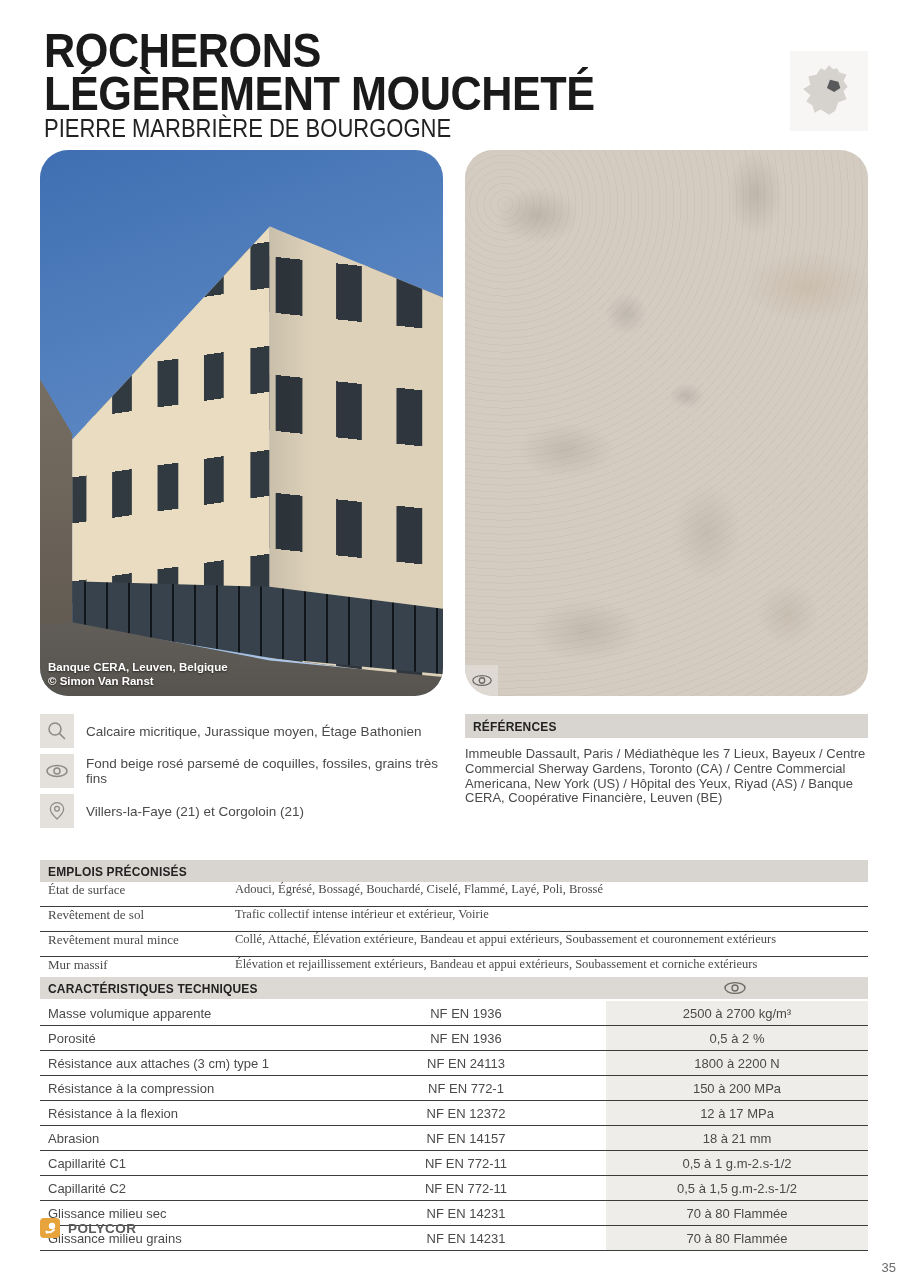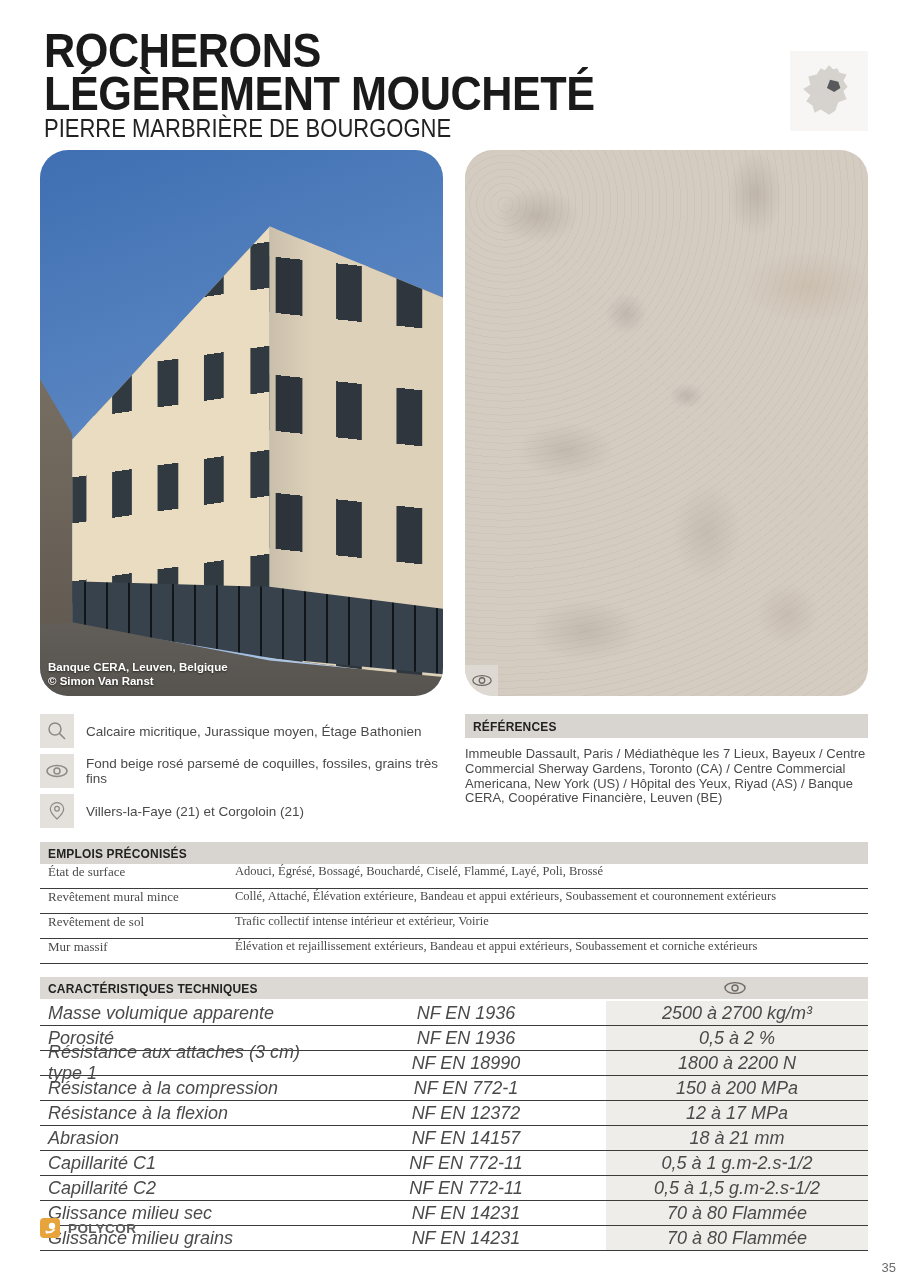--- a/index.html
+++ b/index.html
@@ -76,31 +76,31 @@
   .prop-text{margin-left:12px;font-size:13.5px;color:var(--text);}
 
   
   .refs{position:absolute;left:465px;top:703px;width:403px;}
   .bar{background:var(--accent-bar);height:24px;display:flex;align-items:center;padding:0 8px;}
   .bar-label{font-weight:bold;font-size:13px;color:#222;display:inline-block;
     transform:scaleX(.92);transform-origin:0 50%;white-space:nowrap;letter-spacing:.2px;}
   .refs p{margin-top:9px;font-size:13px;line-height:14.8px;color:var(--text);}
 
   
-  .emplois{position:absolute;left:40px;top:831px;width:828px;}
+  .emplois{position:absolute;left:40px;top:849px;width:828px;}
   .emplois .bar{height:22px;}
   .erow{display:flex;height:25px;border-bottom:1px solid var(--line);font-size:13px;font-family:Liberation Serif, serif;}
   .elabel{width:195px;padding-left:8px;flex:0 0 195px;}
   .evalue{flex:1;font-size:12.5px;}
 
   
   .chars{position:absolute;left:40px;top:966px;width:828px;}
   .chars .bar{height:22px;position:relative;margin-bottom:2px;background:var(--accent-bar2);}
   .chars .bar .eye-in-bar{position:absolute;left:683px;top:4px;}
-  .crow{display:flex;height:25px;align-items:stretch;border-bottom:1px solid var(--line);font-size:18px;font-style:italic;}
+  .crow{display:flex;height:25px;align-items:stretch;border-bottom:1px solid var(--line);font-size:13px;}
   .clabel{width:286px;flex:0 0 286px;padding-left:8px;display:flex;align-items:center;}
   .cnorm{width:280px;flex:0 0 280px;display:flex;align-items:center;justify-content:center;}
   .cvalue{flex:1;background:var(--value-bg);display:flex;align-items:center;justify-content:center;}
 
   
   .footer-logo{position:absolute;left:40px;top:1207px;display:flex;align-items:center;}
   .logo-mark{width:20px;height:20px;border-radius:4px;background:var(--brand-yellow);
     display:flex;align-items:center;justify-content:center;margin-right:8px;}
   .brand-name{font-weight:bold;font-size:13.5px;color:#5b5b5b;letter-spacing:.4px;}
   .page-num{position:absolute;right:14px;top:1249px;font-size:13px;color:#6b6b6b;}
@@ -185,26 +185,26 @@
 
   <section class="emplois">
     <div class="bar">
       <span class="bar-label">EMPLOIS PRÉCONISÉS</span>
     </div>
     <div class="erow">
       <div class="elabel">État de surface</div>
       <div class="evalue">Adouci, Égrésé, Bossagé, Bouchardé, Ciselé, Flammé, Layé, Poli, Brossé</div>
     </div>
     <div class="erow">
+      <div class="elabel">Revêtement de sol</div>
+      <div class="evalue">Trafic collectif intense intérieur et extérieur, Voirie</div>
+    </div>
+    <div class="erow">
       <div class="elabel">Revêtement mural mince</div>
       <div class="evalue">Collé, Attaché, Élévation extérieure, Bandeau et appui extérieurs, Soubassement et couronnement extérieurs</div>
-    </div>
-    <div class="erow">
-      <div class="elabel">Revêtement de sol</div>
-      <div class="evalue">Trafic collectif intense intérieur et extérieur, Voirie</div>
     </div>
     <div class="erow">
       <div class="elabel">Mur massif</div>
       <div class="evalue">Élévation et rejaillissement extérieurs, Bandeau et appui extérieurs, Soubassement et corniche extérieurs</div>
     </div>
   </section>
 
   <section class="chars">
     <div class="bar">
       <span class="bar-label">CARACTÉRISTIQUES TECHNIQUES</span>
@@ -220,21 +220,21 @@
       <div class="cnorm">NF EN 1936</div>
       <div class="cvalue">2500 à 2700 kg/m³</div>
     </div>
     <div class="crow">
       <div class="clabel">Porosité</div>
       <div class="cnorm">NF EN 1936</div>
       <div class="cvalue">0,5 à 2 %</div>
     </div>
     <div class="crow">
       <div class="clabel">Résistance aux attaches (3 cm) type 1</div>
-      <div class="cnorm">NF EN 18990</div>
+      <div class="cnorm">NF EN 24113</div>
       <div class="cvalue">1800 à 2200 N</div>
     </div>
     <div class="crow">
       <div class="clabel">Résistance à la compression</div>
       <div class="cnorm">NF EN 772-1</div>
       <div class="cvalue">150 à 200 MPa</div>
     </div>
     <div class="crow">
       <div class="clabel">Résistance à la flexion</div>
       <div class="cnorm">NF EN 12372</div>

